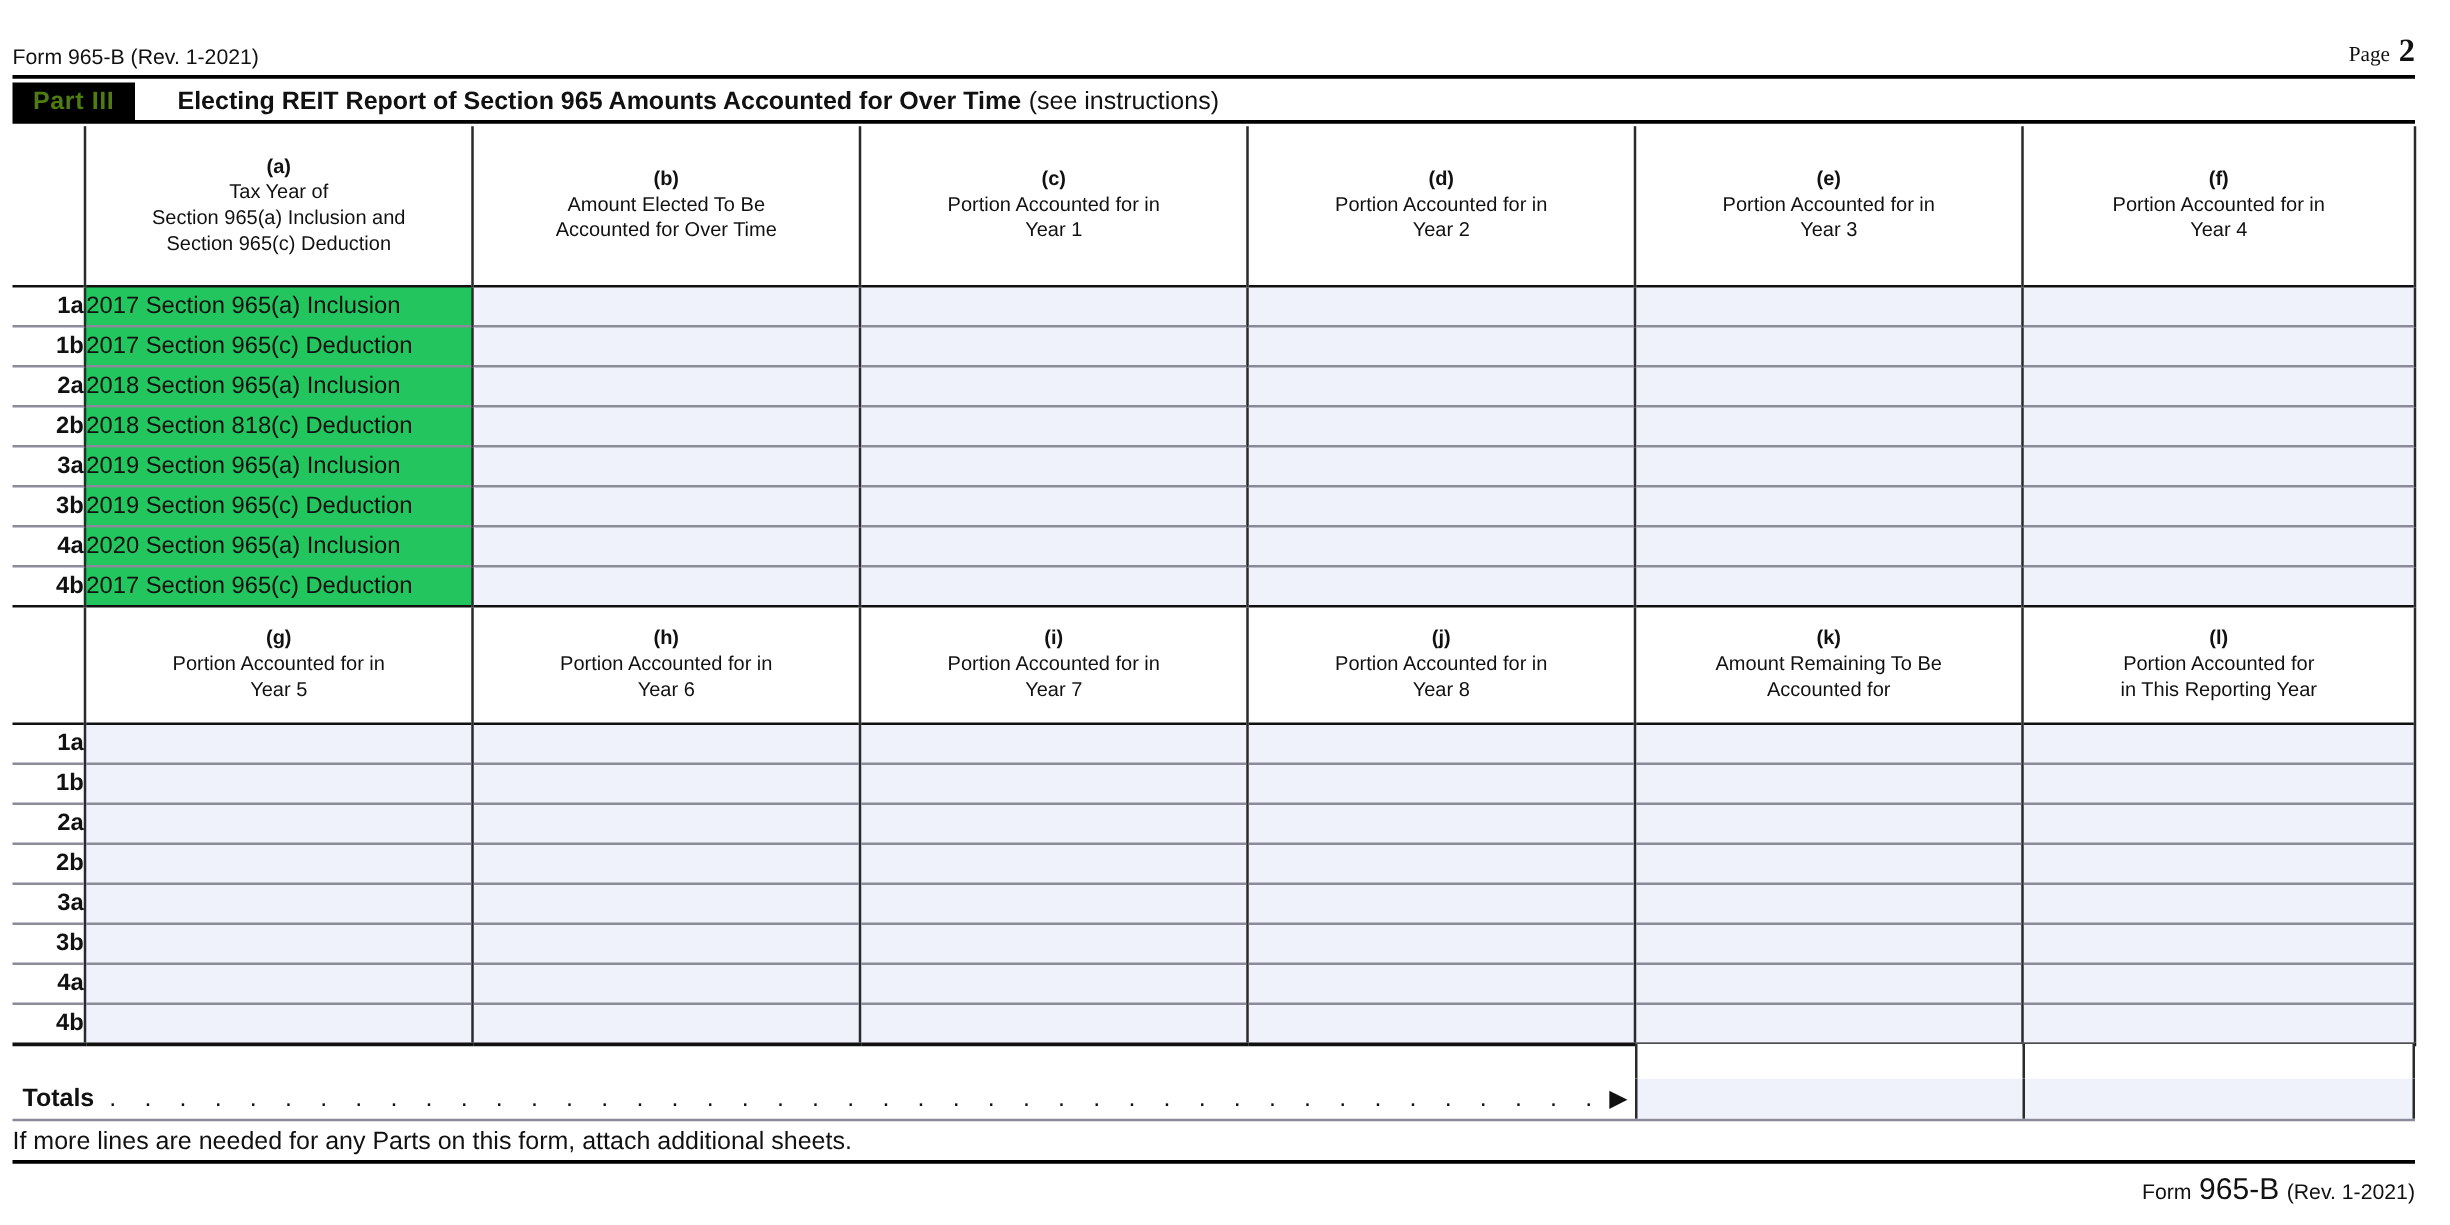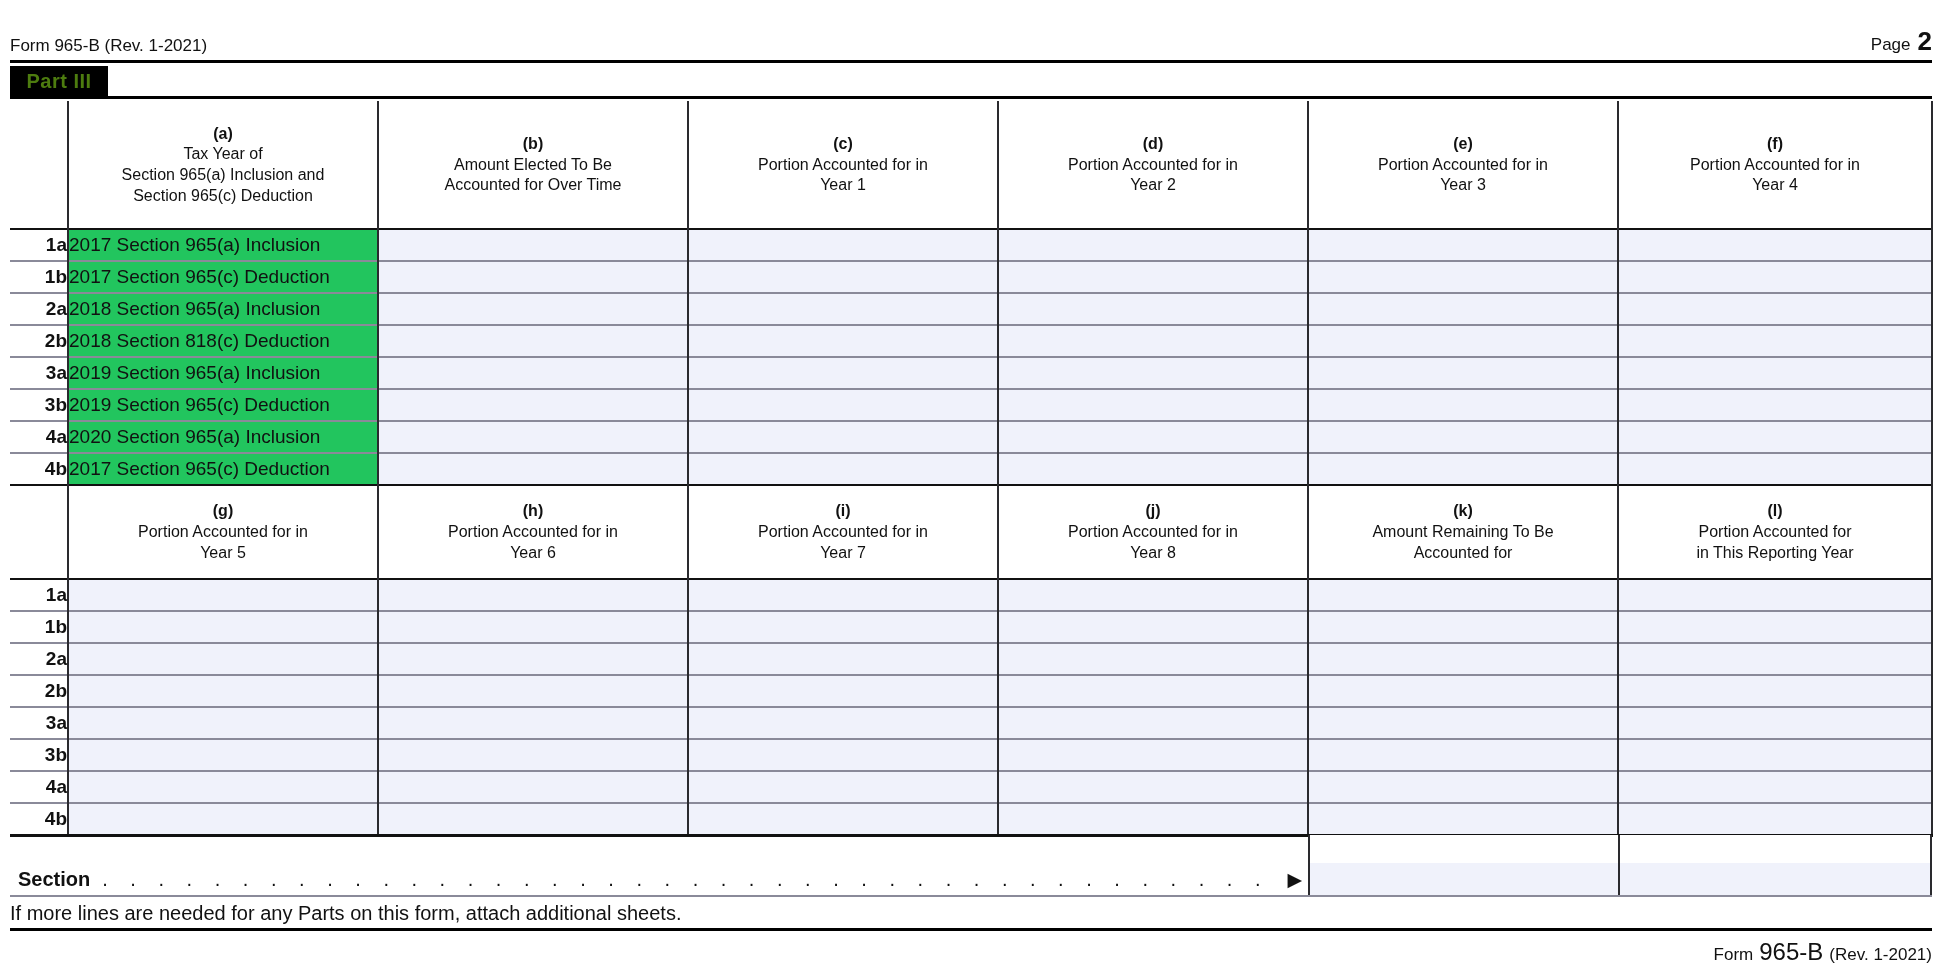--- a/index.html
+++ b/index.html
@@ -2,21 +2,21 @@
 <html><head>
 <meta charset="utf-8">
 <style>
   * { margin:0; padding:0; box-sizing:border-box; }
   html,body { background:#ffffff; }
   body { font-family:"Liberation Sans", sans-serif; color:#111; }
   #page { position:relative; width:1960px; height:980px; background:#fff; overflow:hidden; }
 
   
   #top-formid { position:absolute; left:10px; top:36px; font-size:17px; }
-  #top-page { position:absolute; right:28px; top:26px; display:flex; align-items:baseline; gap:7px; }
+  #top-page { position:absolute; right:28px; top:26px; display:flex; align-items:baseline; gap:7px;font-family:Liberation Serif, serif; }
   #top-page .pw { font-size:17px; }
   #top-page .pn { font-size:26px; font-weight:bold; }
   #top-rule { position:absolute; left:10px; top:60px; width:1922px; height:3px; background:#000; }
 
   
   #part-bar { position:absolute; left:10px; top:66px; width:1922px; height:33px;
               display:flex; align-items:stretch; border-bottom:3px solid #000; background:#fff; }
   #part-box { width:98px; background:#000; color:#4d7c0f; font-weight:bold; font-size:20px;
               display:flex; align-items:center; justify-content:center; letter-spacing:0.5px; }
   #part-title { display:flex; align-items:center; margin-left:34px; font-size:20px; font-weight:bold; gap:6px; }
@@ -67,20 +67,24 @@
 
   <div id="top-formid">Form 965-B (Rev. 1-2021)</div>
   <div id="top-page">
     <span class="pw">Page</span>
     <span class="pn">2</span>
   </div>
   <div id="top-rule"></div>
 
   <div id="part-bar">
     <div id="part-box">Part III</div>
+    <div id="part-title">
+      <span>Electing REIT Report of Section 965 Amounts Accounted for Over Time</span>
+      <span class="suffix">(see instructions)</span>
+    </div>
   </div>
 
   <table id="grid">
     <colgroup>
       <col style="width:58px">
         <col style="width:310px">
         <col style="width:310px">
         <col style="width:310px">
       <col style="width:310px">
         <col style="width:310px">
@@ -304,21 +308,21 @@
     </tr>
   </tbody>
     </table>
 
   <div id="totals-ext">
     <div class="t-k t-white"></div>
     <div class="t-l t-white"></div>
     <div class="t-k t-shade"></div>
     <div class="t-l t-shade"></div>
     <div id="totals-line">
-      <span class="tlabel">Section</span>
+      <span class="tlabel">Totals</span>
       <span class="dots">. . . . . . . . . . . . . . . . . . . . . . . . . . . . . . . . . . . . . . . . . . . . . . . .</span>
       <span class="arrow">▶</span>
     </div>
     <div class="bottom-line"></div>
   </div>
 
   <div id="note">If more lines are needed for any Parts on this form, attach additional sheets.</div>
   <div id="bottom-rule"></div>
 
   <div id="footer">

